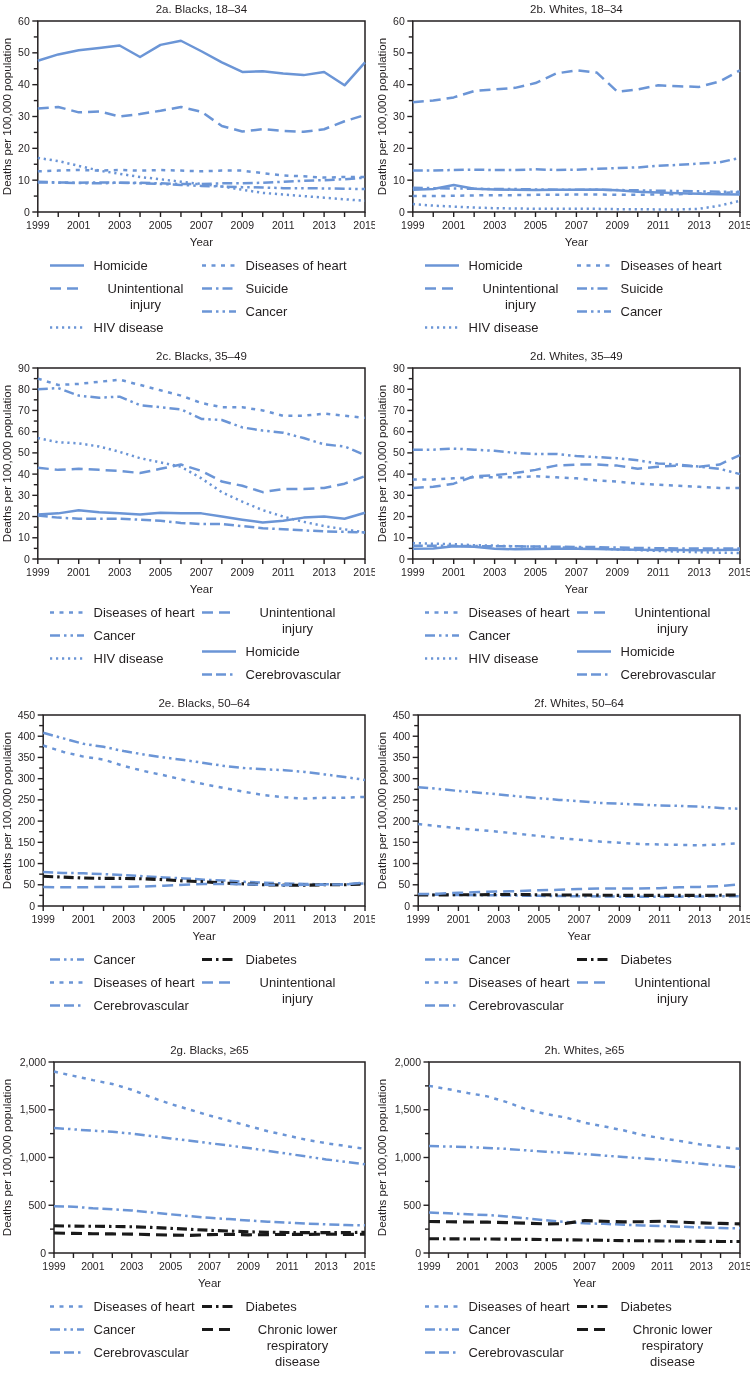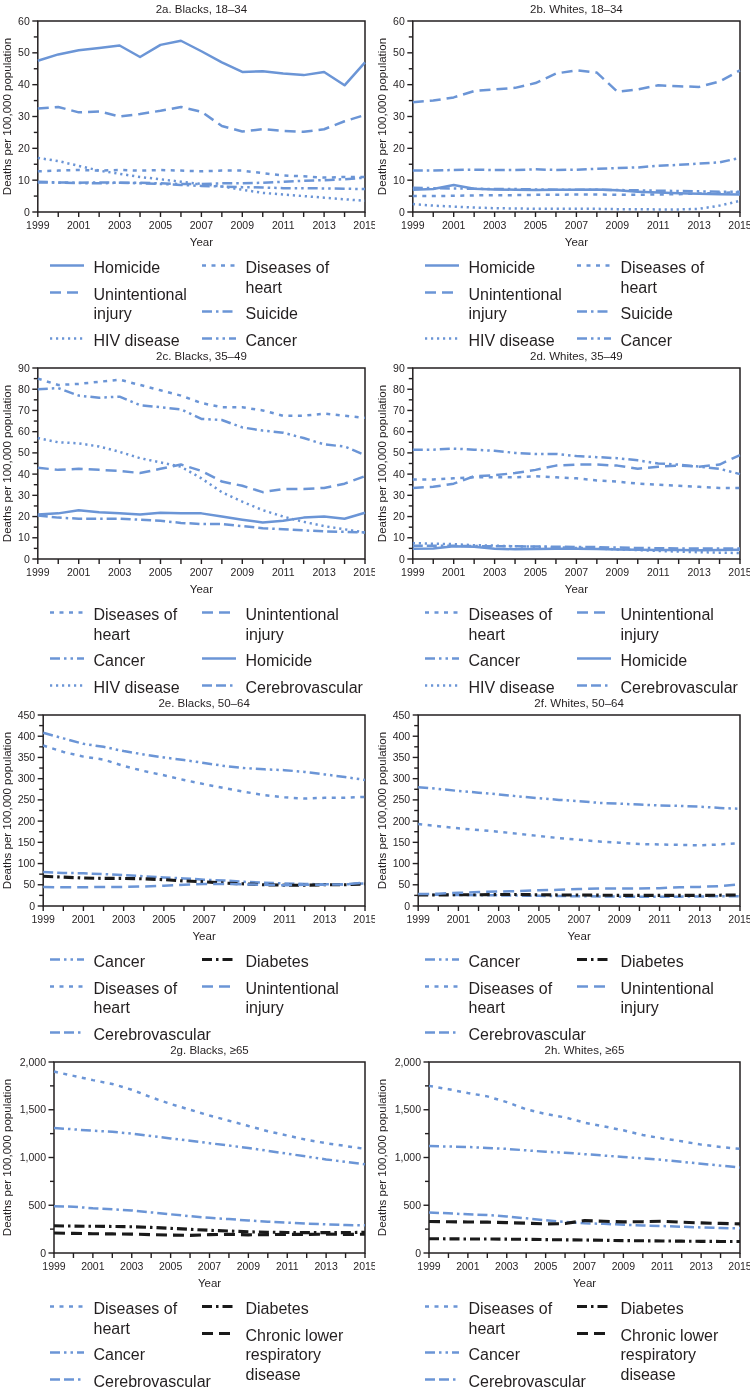--- a/index.html
+++ b/index.html
@@ -1,27 +1,27 @@
 <!DOCTYPE html>
 <html><head>
 <meta charset="utf-8">
 <style>
   html,body{margin:0;padding:0;background:#ffffff;}
   body{font-family:"Liberation Sans", sans-serif;color:#231f20;}
   #figure-grid{
     width:750px;height:1387px;overflow:hidden;background:#ffffff;
-    display:grid;grid-template-columns:375px 375px;grid-auto-rows:347px;
+    display:grid;grid-template-columns:375px 375px;grid-auto-rows:347px;text-align:center;
   }
   .cell{width:375px;height:347px;overflow:hidden;}
   .chart-svg{display:block;}
   .legend{display:flex;justify-content:center;align-items:flex-start;padding:8px 0 0 26px;}
   .lcol{width:152px;display:flex;flex-direction:column;gap:7px;}
   .litem{display:flex;align-items:flex-start;}
   .lswatch{width:36px;height:9px;flex:none;margin-right:9px;margin-top:3px;}
-  .llabel{font-size:16px;line-height:1.22;max-width:104px;}
+  .llabel{font-size:13px;line-height:1.22;max-width:104px;}
   svg text{fill:#231f20;}
 </style>
 </head>
 <body>
 
 <div id="figure-grid">
     <div class="cell">
       <svg class="chart-svg" width="375" height="250" viewBox="0 0 375 250">
         <text x="201.4" y="13" text-anchor="middle" font-size="11.5">2a. Blacks, 18–34</text>
         <g>

